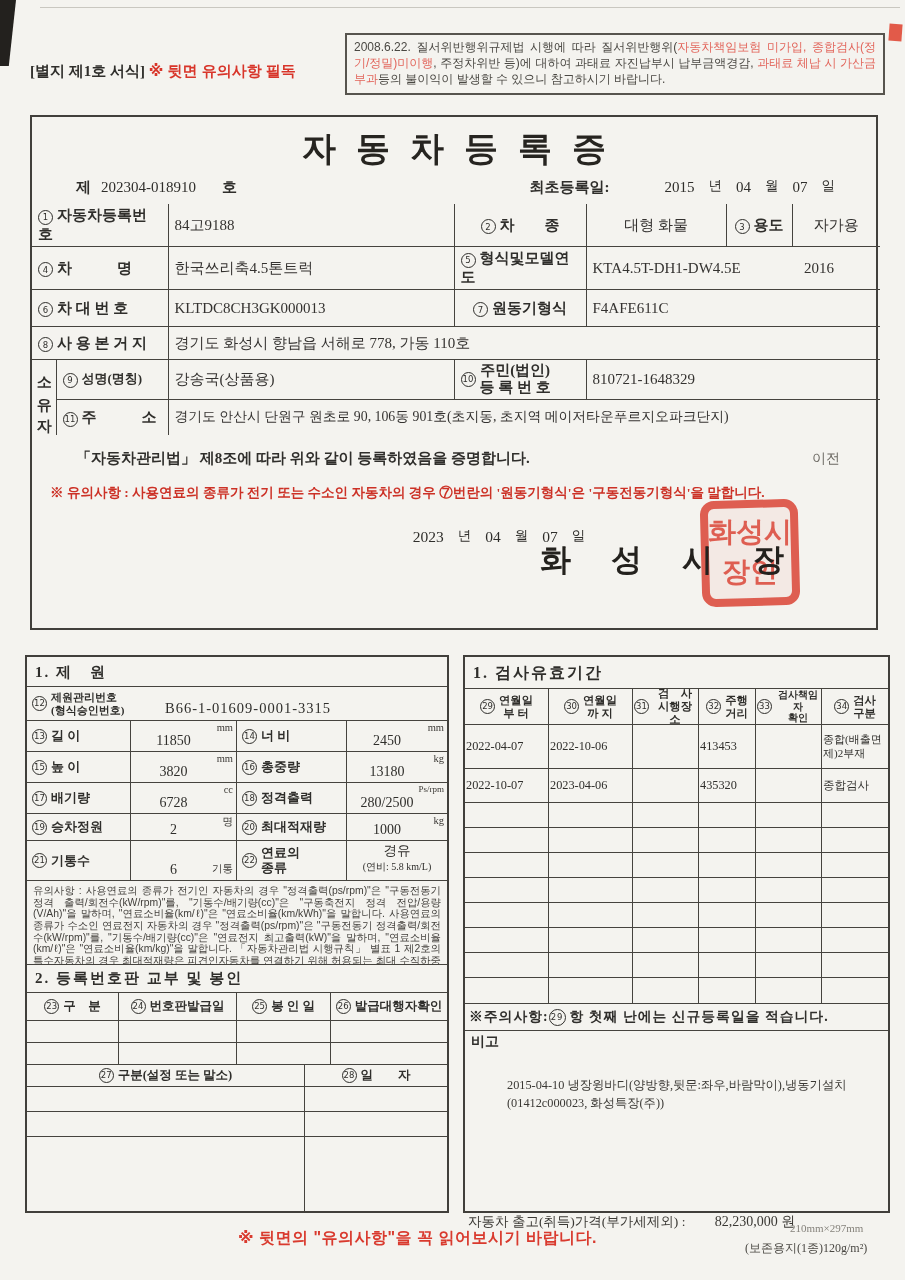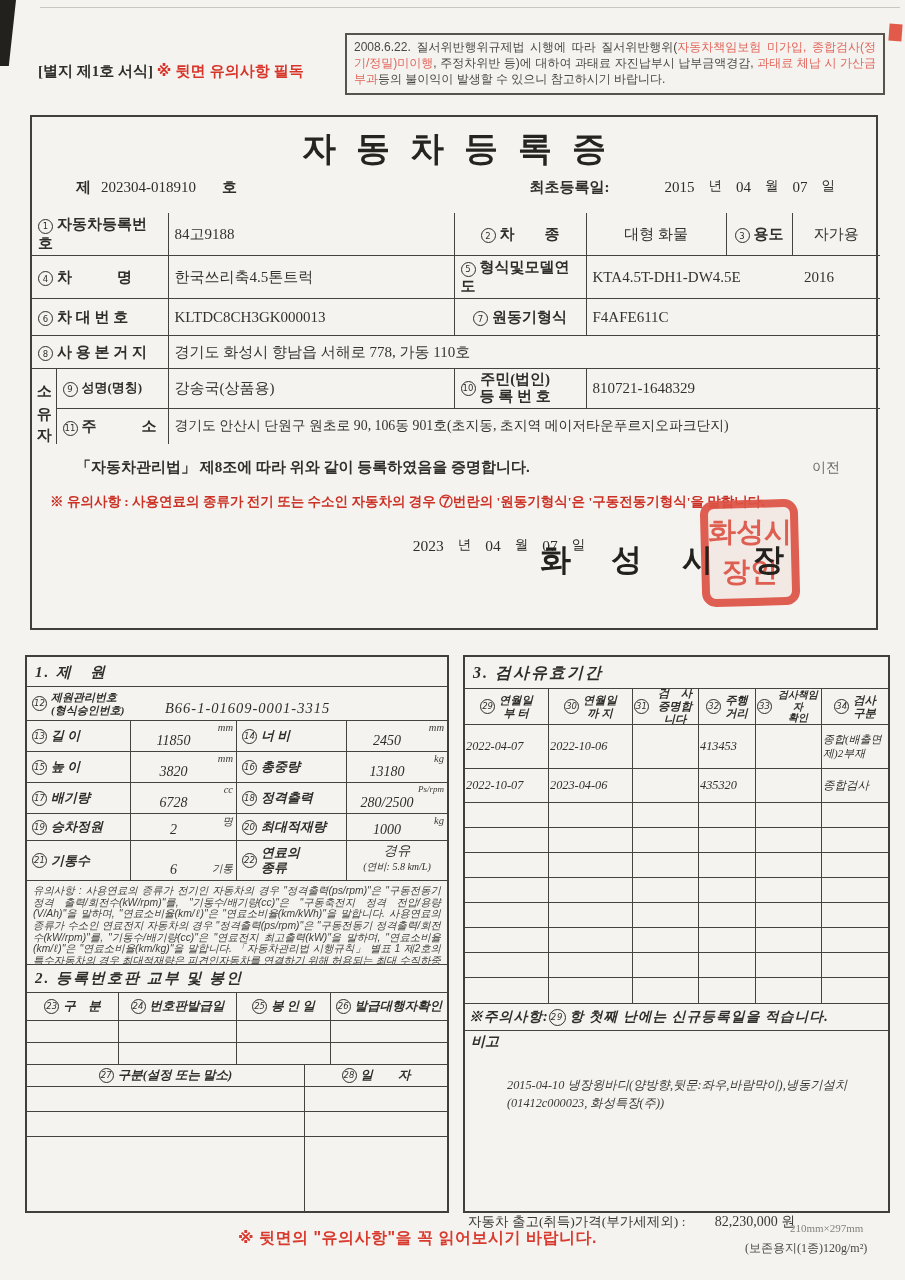--- a/index.html
+++ b/index.html
@@ -16,42 +16,42 @@
     font-family:"DejaVu Sans",sans-serif;font-size:8.5px;font-weight:normal;
     flex:none;margin-right:4px;line-height:1;
   }
   .red{color:#cf3a2d;}
   
   .artifact-corner{position:absolute;left:0;top:0;width:16px;height:66px;background:#23211e;
     clip-path:polygon(0 0,100% 0,55% 100%,0 100%);}
   .artifact-topline{position:absolute;left:40px;top:7px;width:860px;height:1px;background:#c9c7c0;}
   .artifact-redmark{position:absolute;left:889px;top:24px;width:13px;height:17px;background:#e25a49;transform:rotate(4deg);}
   
-  .form-ref-line{position:absolute;left:38px;top:62px;width:300px;font-size:15px;}
+  .form-ref-line{position:absolute;left:30px;top:62px;width:300px;font-size:15px;}
   .form-ref{font-weight:bold;}
   .must-read{font-family:"Liberation Sans","DejaVu Sans",sans-serif;font-weight:bold;color:#d8352a;font-size:15px;}
   .notice-box{
     position:absolute;left:345px;top:33px;width:540px;box-sizing:border-box;
     border:2px solid #57544e;padding:5px 7px 6px 7px;
     font-family:"Liberation Sans","DejaVu Sans",sans-serif;
     font-size:12px;line-height:1.32;color:#4a4843;text-align:justify;
   }
   .notice-box .red{color:#e2655b;}
   
   .cert{
     position:absolute;left:30px;top:115px;width:848px;height:515px;box-sizing:border-box;
     border:2.5px solid #413f3b;
   }
   .cert-title{
     text-align:center;margin-top:9px;font-size:34px;font-weight:bold;
     letter-spacing:20px;text-indent:20px;color:#262420;
   }
   .docno-line{display:flex;align-items:baseline;margin:6px 34px 4px 44px;font-size:15px;}
   .docno-pre{font-weight:bold;}
-  .docno-num{margin:0 26px 13px 10px;}
+  .docno-num{margin:0 26px 4px 10px;}
   .first-reg{margin-left:auto;display:flex;align-items:baseline;}
   .first-reg .lab{font-weight:bold;margin-right:48px;}
   .date-inline span{margin:14px 7px;}
   .date-inline .u{font-size:13.5px;position:relative;top:-2px;}
   table.cert-tbl{border-collapse:collapse;width:100%;table-layout:fixed;margin-top:2px;border-style:hidden;}
   table.cert-tbl td{border:1.5px solid #45433e;font-size:15px;padding:2px 6px;overflow:hidden;}
   td.lab{font-weight:bold;font-size:14px;}
   td.val{font-size:15px;color:#343230;}
   .owner-cell{writing-mode:vertical-rl;text-orientation:upright;text-align:center;
     font-weight:bold;font-size:14px;letter-spacing:6px;padding:2px 0;}
@@ -59,21 +59,21 @@
   .f5-val{display:flex;justify-content:space-between;align-items:baseline;padding-right:40px;}
   .certify-row{display:flex;align-items:baseline;margin:14px 36px 0 44px;font-size:15px;font-weight:bold;}
   .transfer{margin-left:auto;font-weight:normal;color:#6d6a64;font-size:14px;}
   .cert-rednote{margin:16px 0 0 18px;font-size:13.5px;font-weight:600;color:#cc3126;font-family:Liberation Serif, serif;}
   .issue-date{margin-top:26px;text-align:center;font-size:15.5px;text-indent:90px;}
   .issuer-line{position:absolute;left:508px;top:422px;font-size:31px;font-weight:bold;
     letter-spacing:40px;color:#23211d;z-index:2;}
   .stamp{position:absolute;left:668px;top:382px;z-index:1;opacity:.92;}
   
   .box{position:absolute;box-sizing:border-box;border:2.5px solid #413f3b;background:rgba(255,255,255,0.0);
-    display:flex;flex-direction:column;font-style:italic;}
+    display:flex;flex-direction:column;}
   .box-left{left:25px;top:655px;width:424px;height:558px;}
   .box-right{left:463px;top:655px;width:427px;height:558px;}
   .sec-title{font-size:15px;font-weight:bold;padding:3px 8px 2px 8px;border-bottom:1.5px solid #45433e;
     letter-spacing:2px;flex:none;display:flex;align-items:center;}
   .row{display:flex;border-bottom:1.5px solid #45433e;flex:none;box-sizing:border-box;}
   .row:last-child{border-bottom:none;}
   .cell{box-sizing:border-box;border-right:1.5px solid #45433e;position:relative;overflow:hidden;}
   .cell:last-child{border-right:none;}
   .cell.lab2{font-size:13px;font-weight:bold;display:flex;align-items:center;padding-left:5px;}
   .num{position:absolute;bottom:2px;left:0;right:20px;text-align:center;font-size:14px;}
@@ -371,42 +371,42 @@
       <div class="cell" style="width:278px"></div>
       <div class="cell" style="flex:1"></div>
     </div>
   <div class="row" style="flex:1;border-bottom:none">
       <div class="cell" style="width:278px"></div>
       <div class="cell" style="flex:1"></div>
     </div>
 </div>
 
 <div class="box box-right">
-  <div class="sec-title" style="height:26px;font-size:16px">3. 검사유효기간</div>
+  <div class="sec-title" style="height:26px;font-size:16px">1. 검사유효기간</div>
 
   <div class="row insp-hdr" style="height:36px">
     <div class="cell hdr-cell" style="width:84px">
         <span class="circ">29</span>
         <span class="two-line">
           <span>연월일</span>
           <span>부 터</span>
         </span>
       </div>
     <div class="cell hdr-cell" style="width:84px">
         <span class="circ">30</span>
         <span class="two-line">
           <span>연월일</span>
           <span>까 지</span>
         </span>
       </div>
     <div class="cell hdr-cell" style="width:66px">
         <span class="circ">31</span>
         <span class="two-line">
           <span>검　사</span>
-          <span>증명합니다</span>
+          <span>시행장소</span>
         </span>
       </div>
     <div class="cell hdr-cell" style="width:57px">
         <span class="circ">32</span>
         <span class="two-line">
           <span>주행</span>
           <span>거리</span>
         </span>
       </div>
     <div class="cell hdr-cell" style="width:66px">

